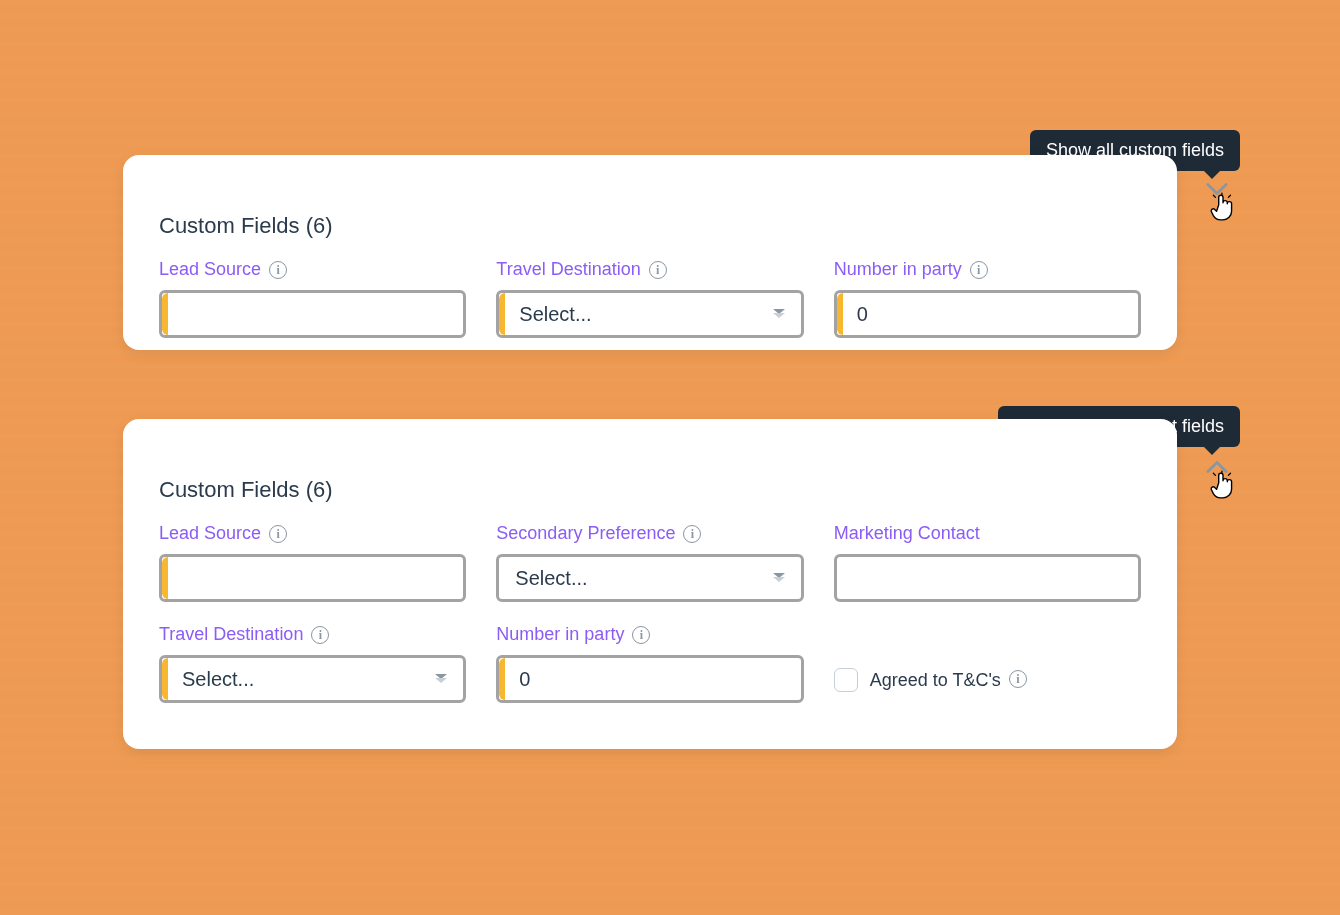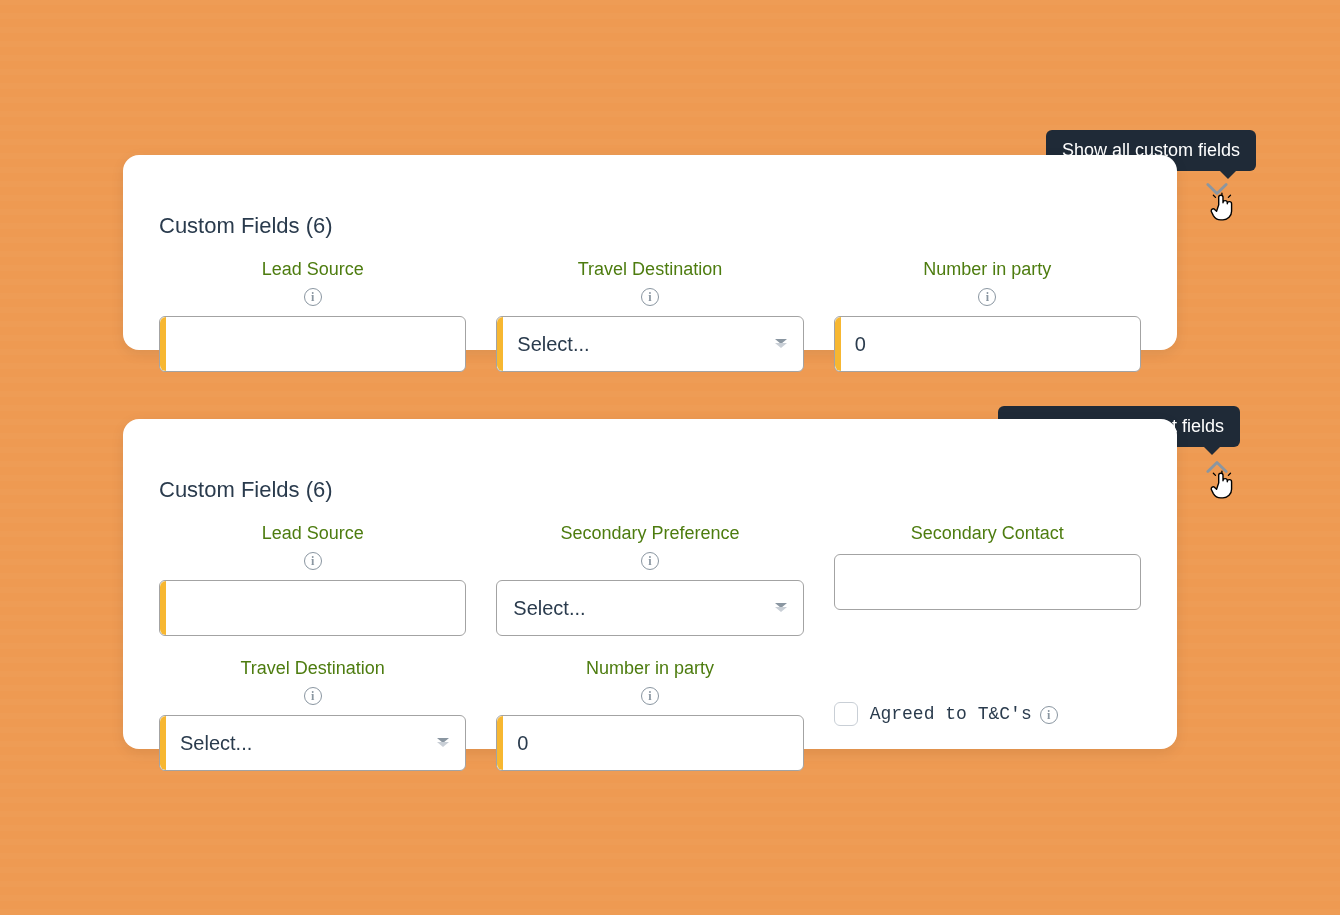--- a/index.html
+++ b/index.html
@@ -44,26 +44,25 @@
   }
   .fields-row:last-child { margin-bottom: 0; }
 
   .field {
     flex: 1 1 0;
     min-width: 0;
   }
 
   .field-label {
     font-size: 18px;
-    color: #4d7c0f;
+    color: #8b5cf6;
     margin-bottom: 10px;
     display: flex;
     align-items: center;
     gap: 8px;
-    flex-direction: column;
   }
 
   .info-icon {
     width: 18px;
     height: 18px;
     border: 1.5px solid #8a96a1;
     border-radius: 50%;
     display: inline-flex;
     align-items: center;
     justify-content: center;
@@ -71,22 +70,22 @@
     font-size: 12px;
     font-weight: 600;
     font-family: Georgia, serif;
     line-height: 1;
     flex: 0 0 auto;
   }
   .info-icon::after { content: "i"; }
 
   .input-wrap {
     position: relative;
-    height: 56px;
-    border: 1px solid #a3a3a3;
+    height: 48px;
+    border: 3px solid #a3a3a3;
     border-radius: 6px;
     background: #fff;
     display: flex;
     align-items: center;
   }
   .input-wrap.important::before {
     content: "";
     position: absolute;
     left: 0; top: 0; bottom: 0;
     width: 6px;
@@ -142,23 +141,22 @@
     width: 24px;
     height: 24px;
     border: 1.5px solid #c9cfd6;
     border-radius: 6px;
     background: #fff;
   }
   .checkbox-label {
     font-size: 18px;
     color: #2a3b4d;
     display: flex;
-    align-items: flex-end;
+    align-items: flex-start;
     gap: 8px;
-    font-family: Liberation Mono, monospace;
   }
 
   
   .tooltip {
     position: absolute;
     background: #1f2a37;
     color: #fff;
     font-size: 18px;
     border-radius: 6px;
     padding: 10px 16px;
@@ -167,21 +165,21 @@
   .tooltip::after {
     content: "";
     position: absolute;
     bottom: -8px;
     right: 20px;
     width: 0; height: 0;
     border-left: 8px solid transparent;
     border-right: 8px solid transparent;
     border-top: 8px solid #1f2a37;
   }
-  .tooltip-1 { right: 84px; top: 130px; text-align: right; }
+  .tooltip-1 { right: 100px; top: 130px; text-align: right; }
   .tooltip-2 { right: 100px; top: 406px; }
 
   
   .chevron {
     position: absolute;
     width: 22px;
     height: 14px;
     cursor: pointer;
   }
   .chevron svg { width: 100%; height: 100%; display: block; }
@@ -300,21 +298,21 @@
       <div class="input-wrap">
         <div class="select-display">
           <span>Select...</span>
         </div>
         <span class="select-caret"></span>
       </div>
     </div>
 
     <div class="field">
       <div class="field-label">
-        <span>Secondary Contact</span>
+        <span>Marketing Contact</span>
       </div>
       <div class="input-wrap">
         <input type="text" value="" style="">
       </div>
     </div>
   </div>
 
   <div class="fields-row">
 
     <div class="field">

